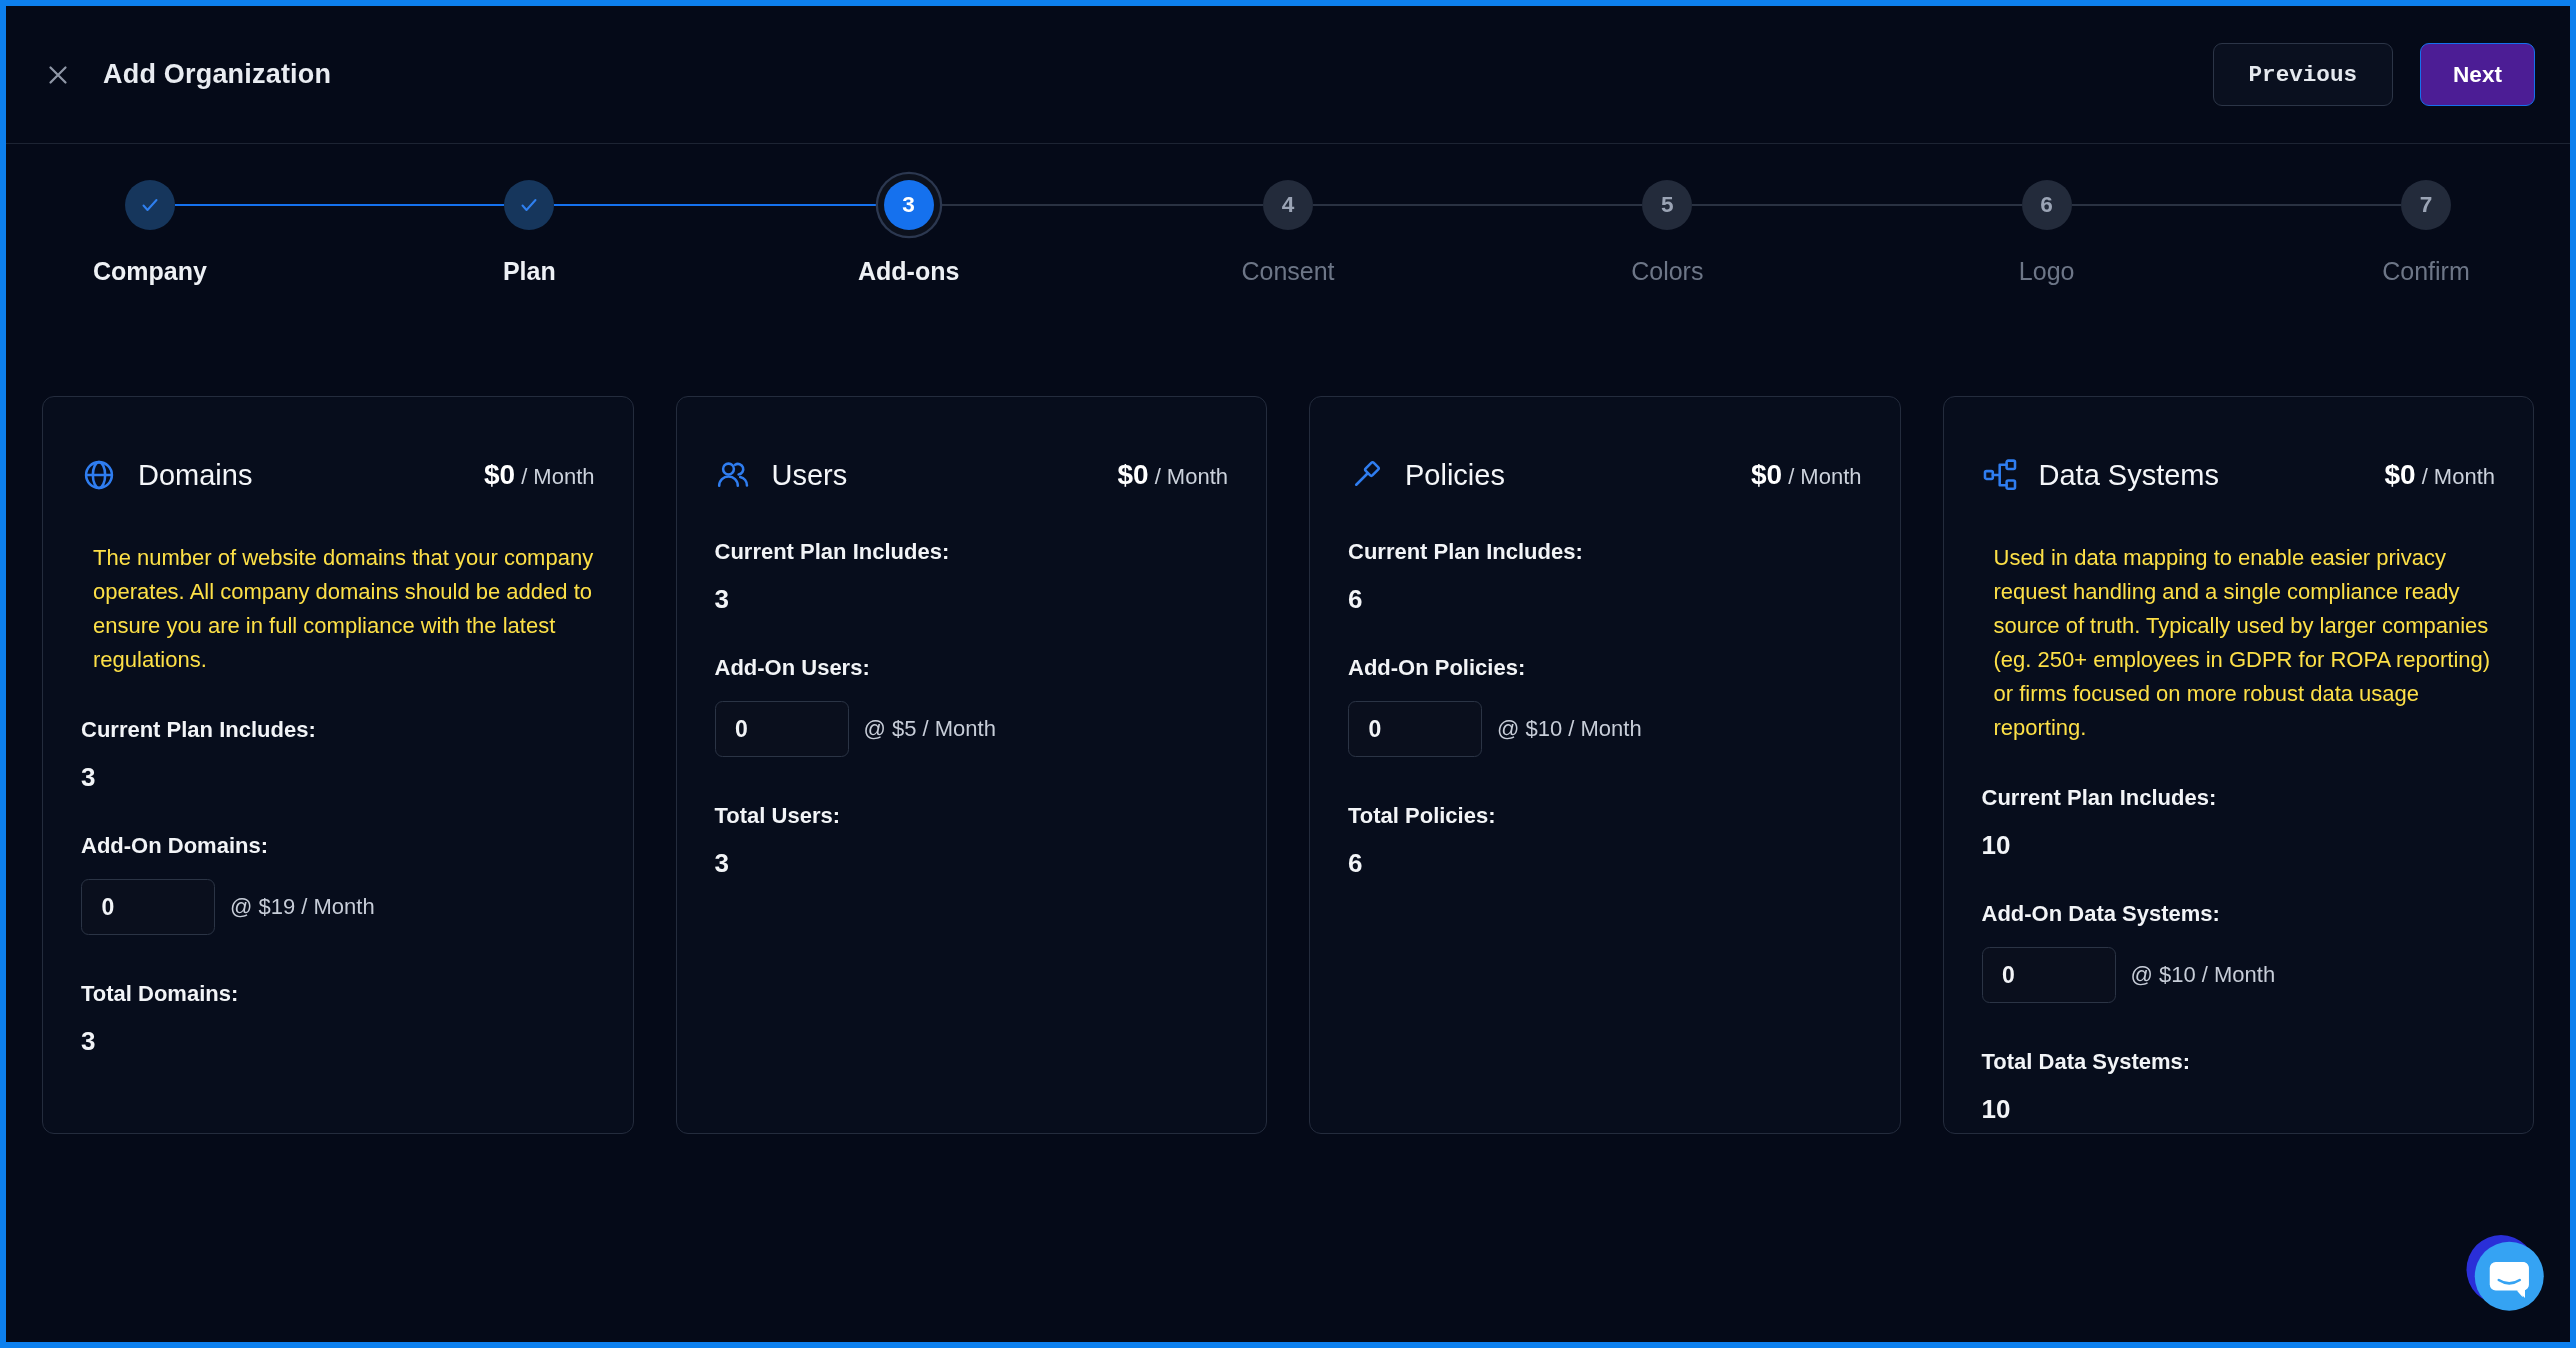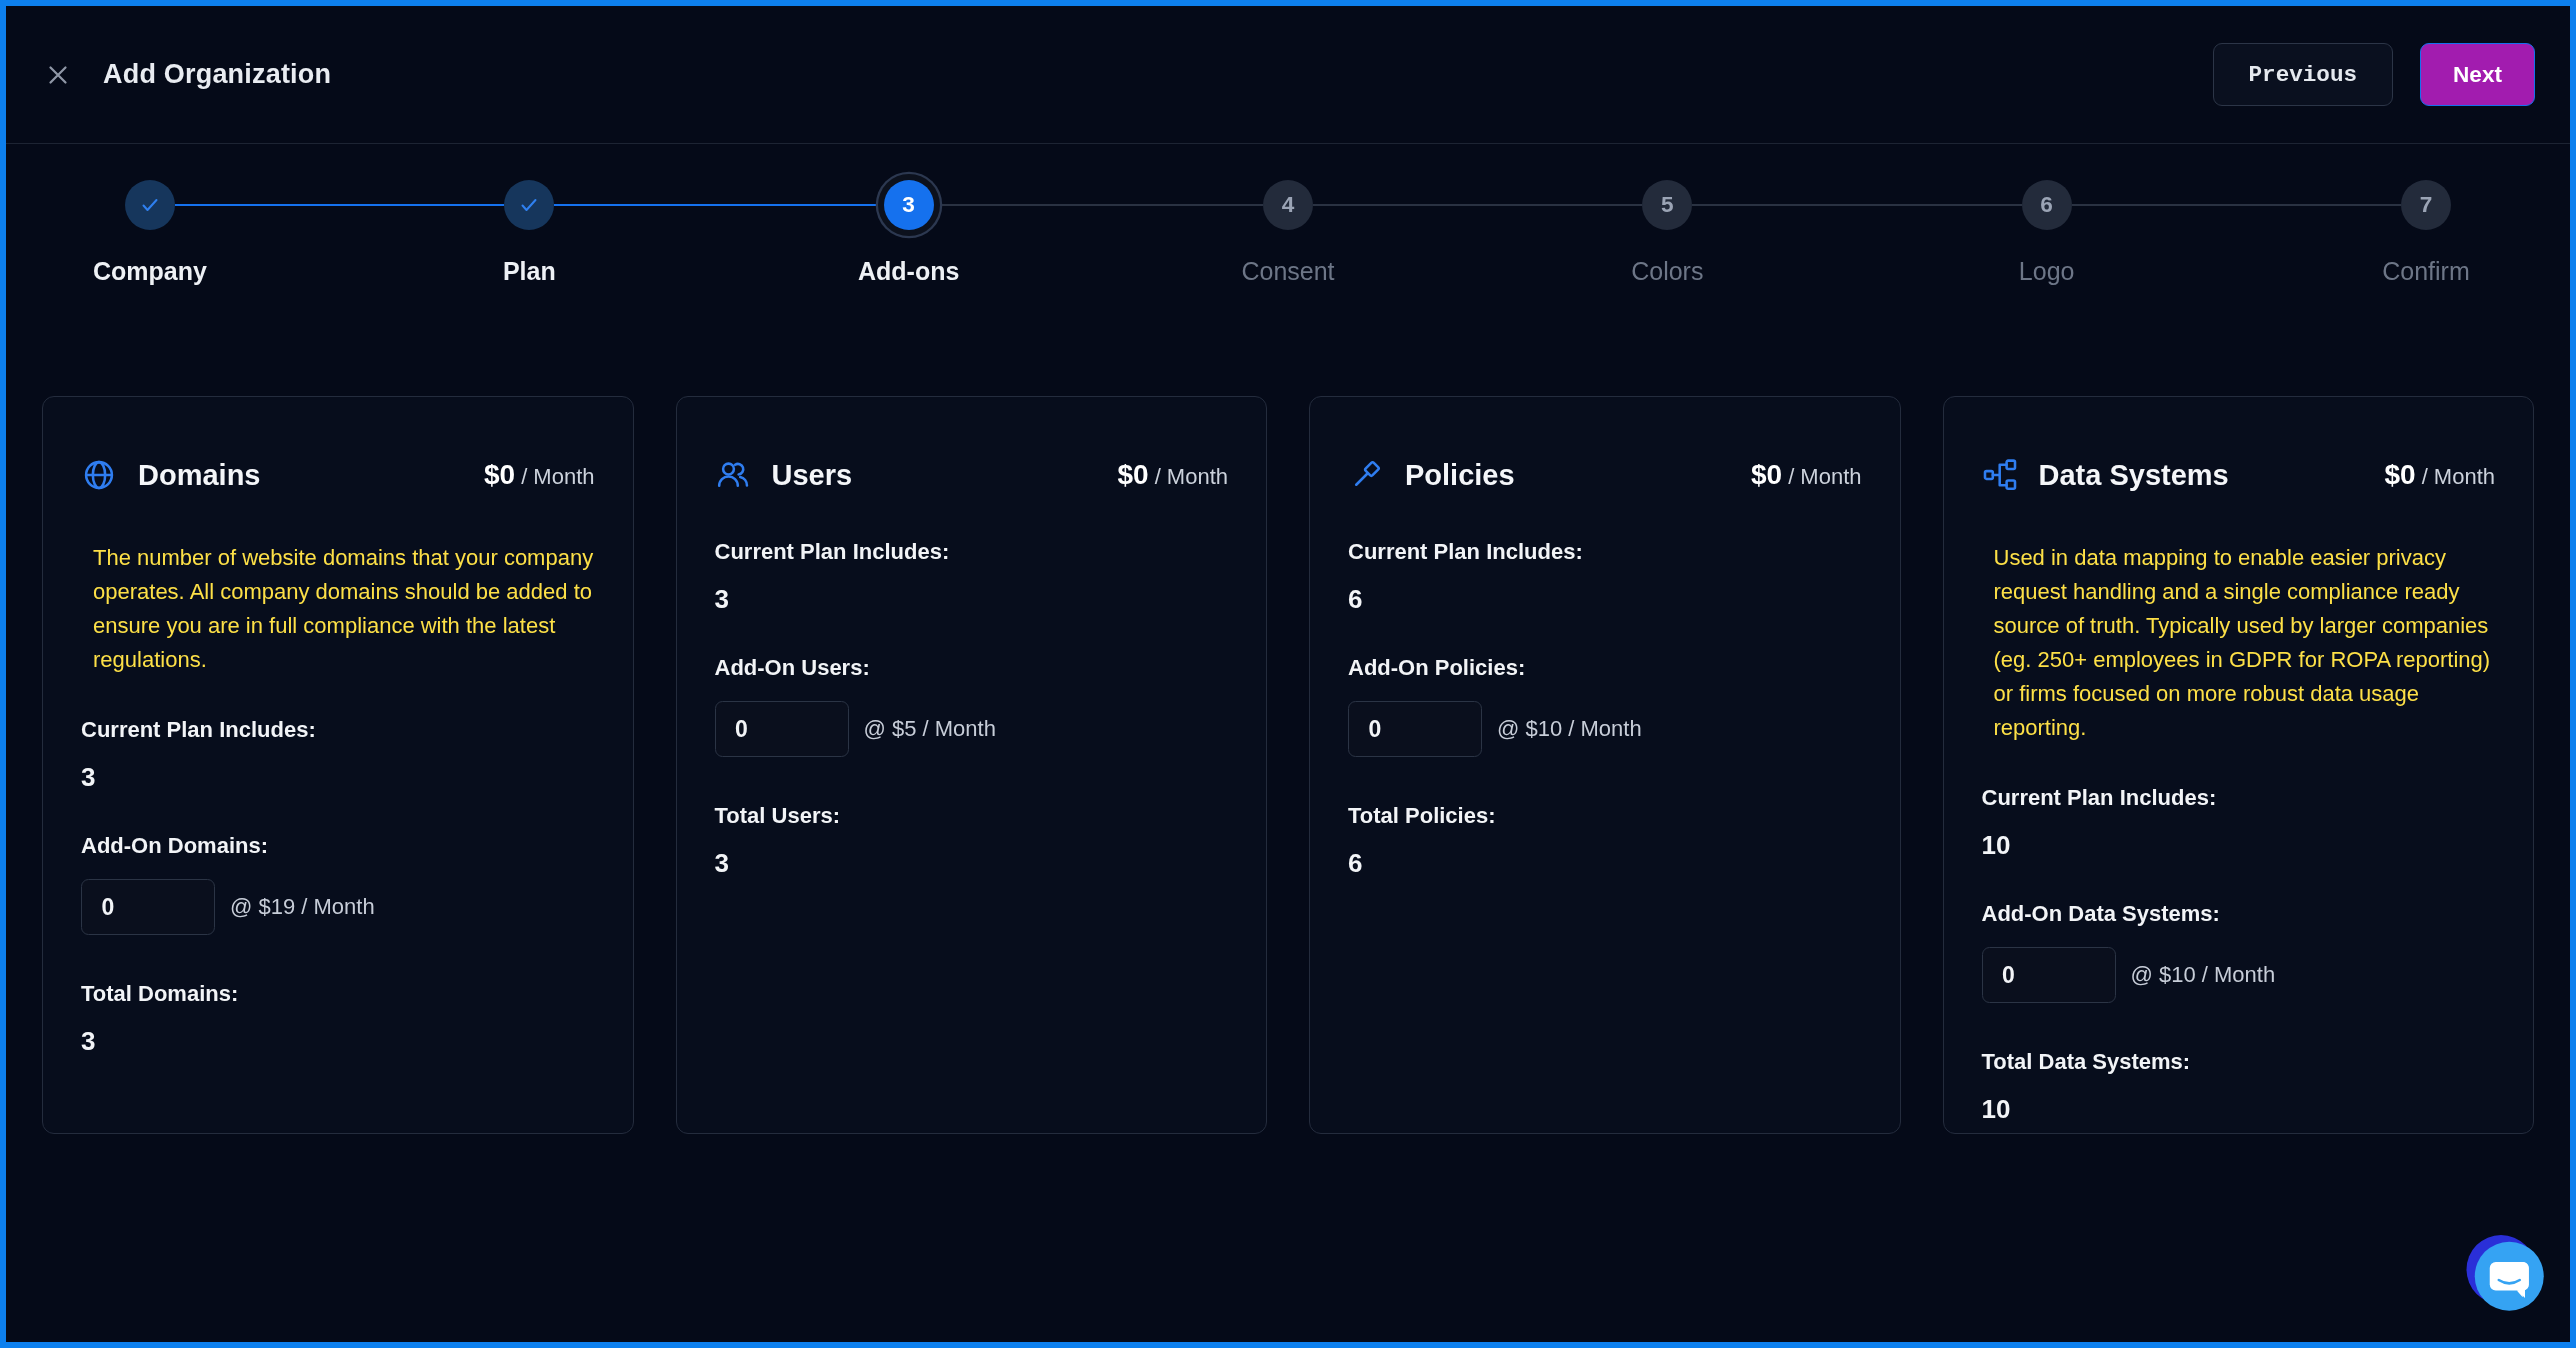--- a/index.html
+++ b/index.html
@@ -16,21 +16,21 @@
   
   .hdr{
     height:138px;display:flex;align-items:center;
     padding:0 35px;border-bottom:1.5px solid #1d2433;box-sizing:border-box;
   }
   .close-btn{width:33px;height:33px;margin-right:29px;cursor:pointer;flex:none;display:flex;align-items:center;justify-content:center;}
   .hdr-title{font-size:27px;font-weight:700;color:#e9ecf1;letter-spacing:0.2px;}
   .hdr-spacer{flex:1;}
   .btn{height:63px;border-radius:9px;font-size:22.6px;font-weight:600;display:flex;align-items:center;justify-content:center;cursor:pointer;box-sizing:border-box;}
   .btn-prev{padding:0 35px;background:#0a101f;border:1.5px solid #2c3547;color:#e5e9ef;margin-right:27px;font-family:Liberation Mono, monospace;}
-  .btn-next{padding:0 32px;background:#a21caf;border:1.5px solid #1571ee;color:#ffffff;}
+  .btn-next{padding:0 32px;background:#4c1d95;border:1.5px solid #1571ee;color:#ffffff;}
   
   .stepper{display:flex;align-items:center;padding:0 119px;margin-top:36px;height:50px;}
   .step{position:relative;flex:0 0 auto;display:flex;align-items:center;justify-content:center;cursor:pointer;}
   .circle{width:50px;height:50px;border-radius:50%;display:flex;align-items:center;justify-content:center;font-size:22.6px;font-weight:600;}
   .step.completed .circle{background:#16365c;}
   .step.active .circle{background:#1571ee;color:#fff;box-shadow:0 0 0 6px #0c111d,0 0 0 8.3px #2c3850;}
   .step.upcoming .circle{background:#232b3b;color:#9ba4b5;}
   .step-label{position:absolute;top:77px;left:50%;transform:translateX(-50%);white-space:nowrap;font-size:25px;}
   .step.completed .step-label,.step.active .step-label{color:#eef1f5;font-weight:600;}
   .step.upcoming .step-label{color:#6d7687;font-weight:500;}
@@ -38,21 +38,21 @@
   .connector.done{background:#1571ee;}
   
   .cards{display:flex;gap:42px;padding:0 36px;margin-top:166px;}
   .card{
     flex:1;height:738px;box-sizing:border-box;
     background:#070d1c;border:1.5px solid #242c3d;border-radius:12px;
     padding:60px 38px 0;
   }
   .card-head{display:flex;align-items:center;margin-bottom:48px;}
   .card-icon{width:36px;height:36px;margin-right:21px;flex:none;}
-  .card-title{font-size:29px;font-weight:700;color:#f4f6f9;}
+  .card-title{font-size:29px;font-weight:400;color:#f4f6f9;}
   .price{margin-left:auto;display:flex;align-items:baseline;gap:6px;}
   .price-amount{font-size:28px;font-weight:700;color:#ffffff;}
   .price-suffix{font-size:22px;font-weight:400;color:#ccd2dc;}
   .desc{font-size:22px;line-height:34px;color:#fde047;margin:0 0 42px 12px;}
   .sec-label{font-size:22px;font-weight:700;line-height:1;color:#f2f4f7;margin-bottom:22.6px;}
   .sec-value{font-size:26px;font-weight:700;line-height:1;margin-bottom:45px;}
   .addon-row{display:flex;align-items:center;margin-bottom:48px;}
   .addon-input{
     width:134px;height:56px;box-sizing:border-box;
     background:#0a0f1d;border:1.5px solid #2b3445;border-radius:7.5px;

